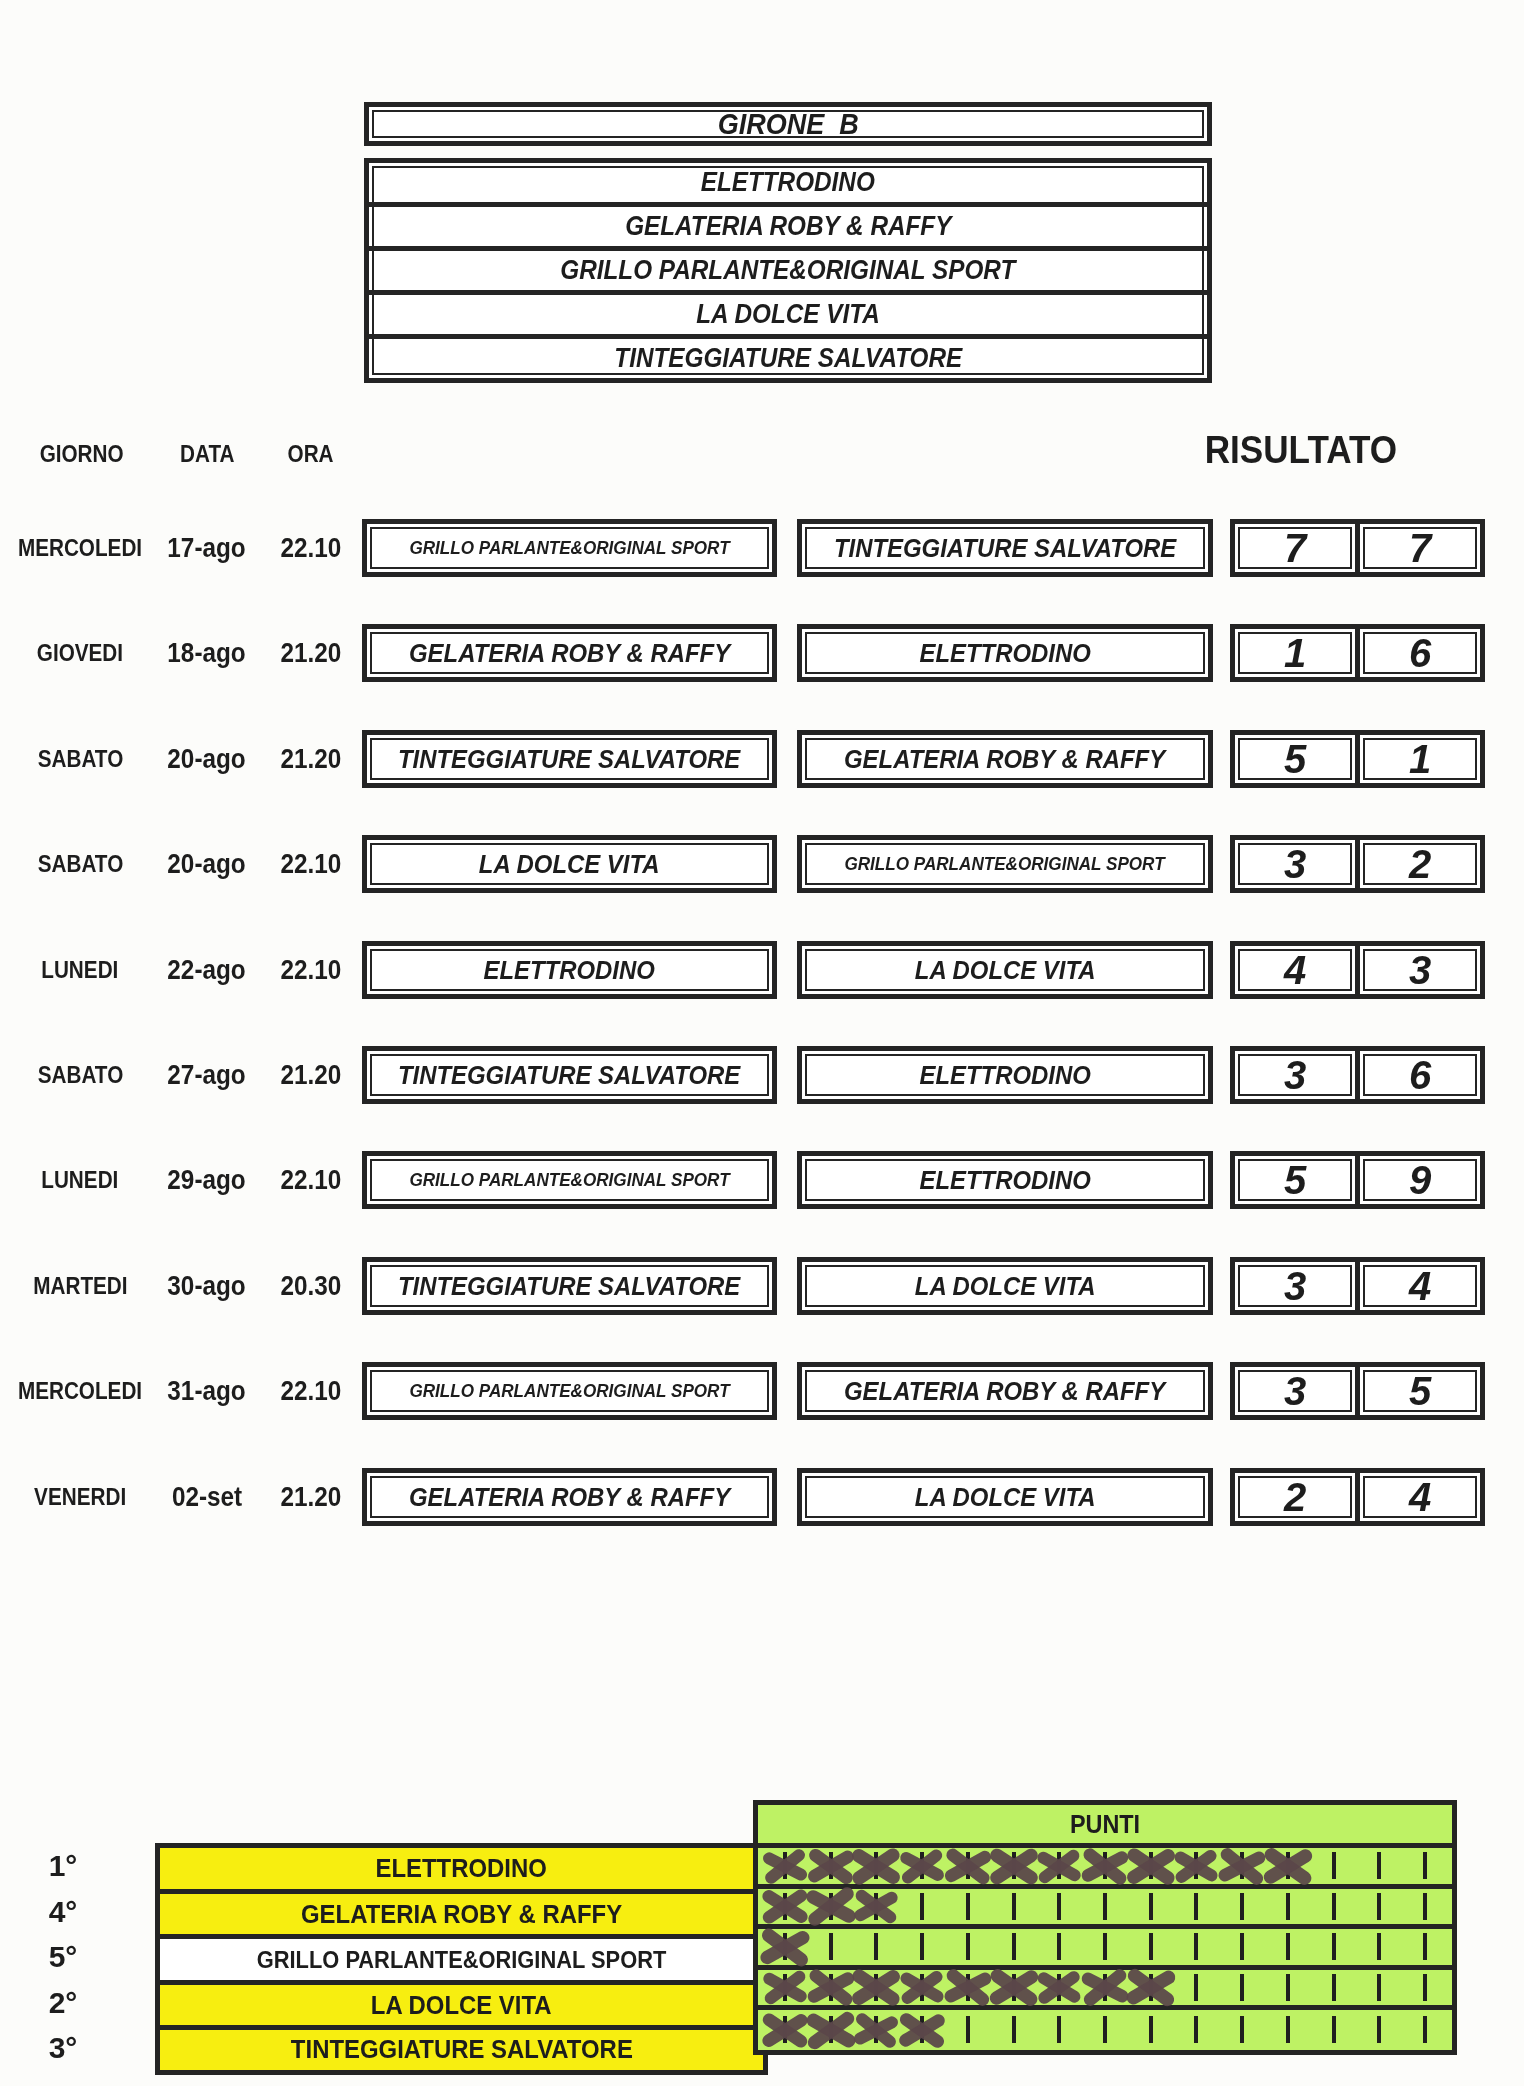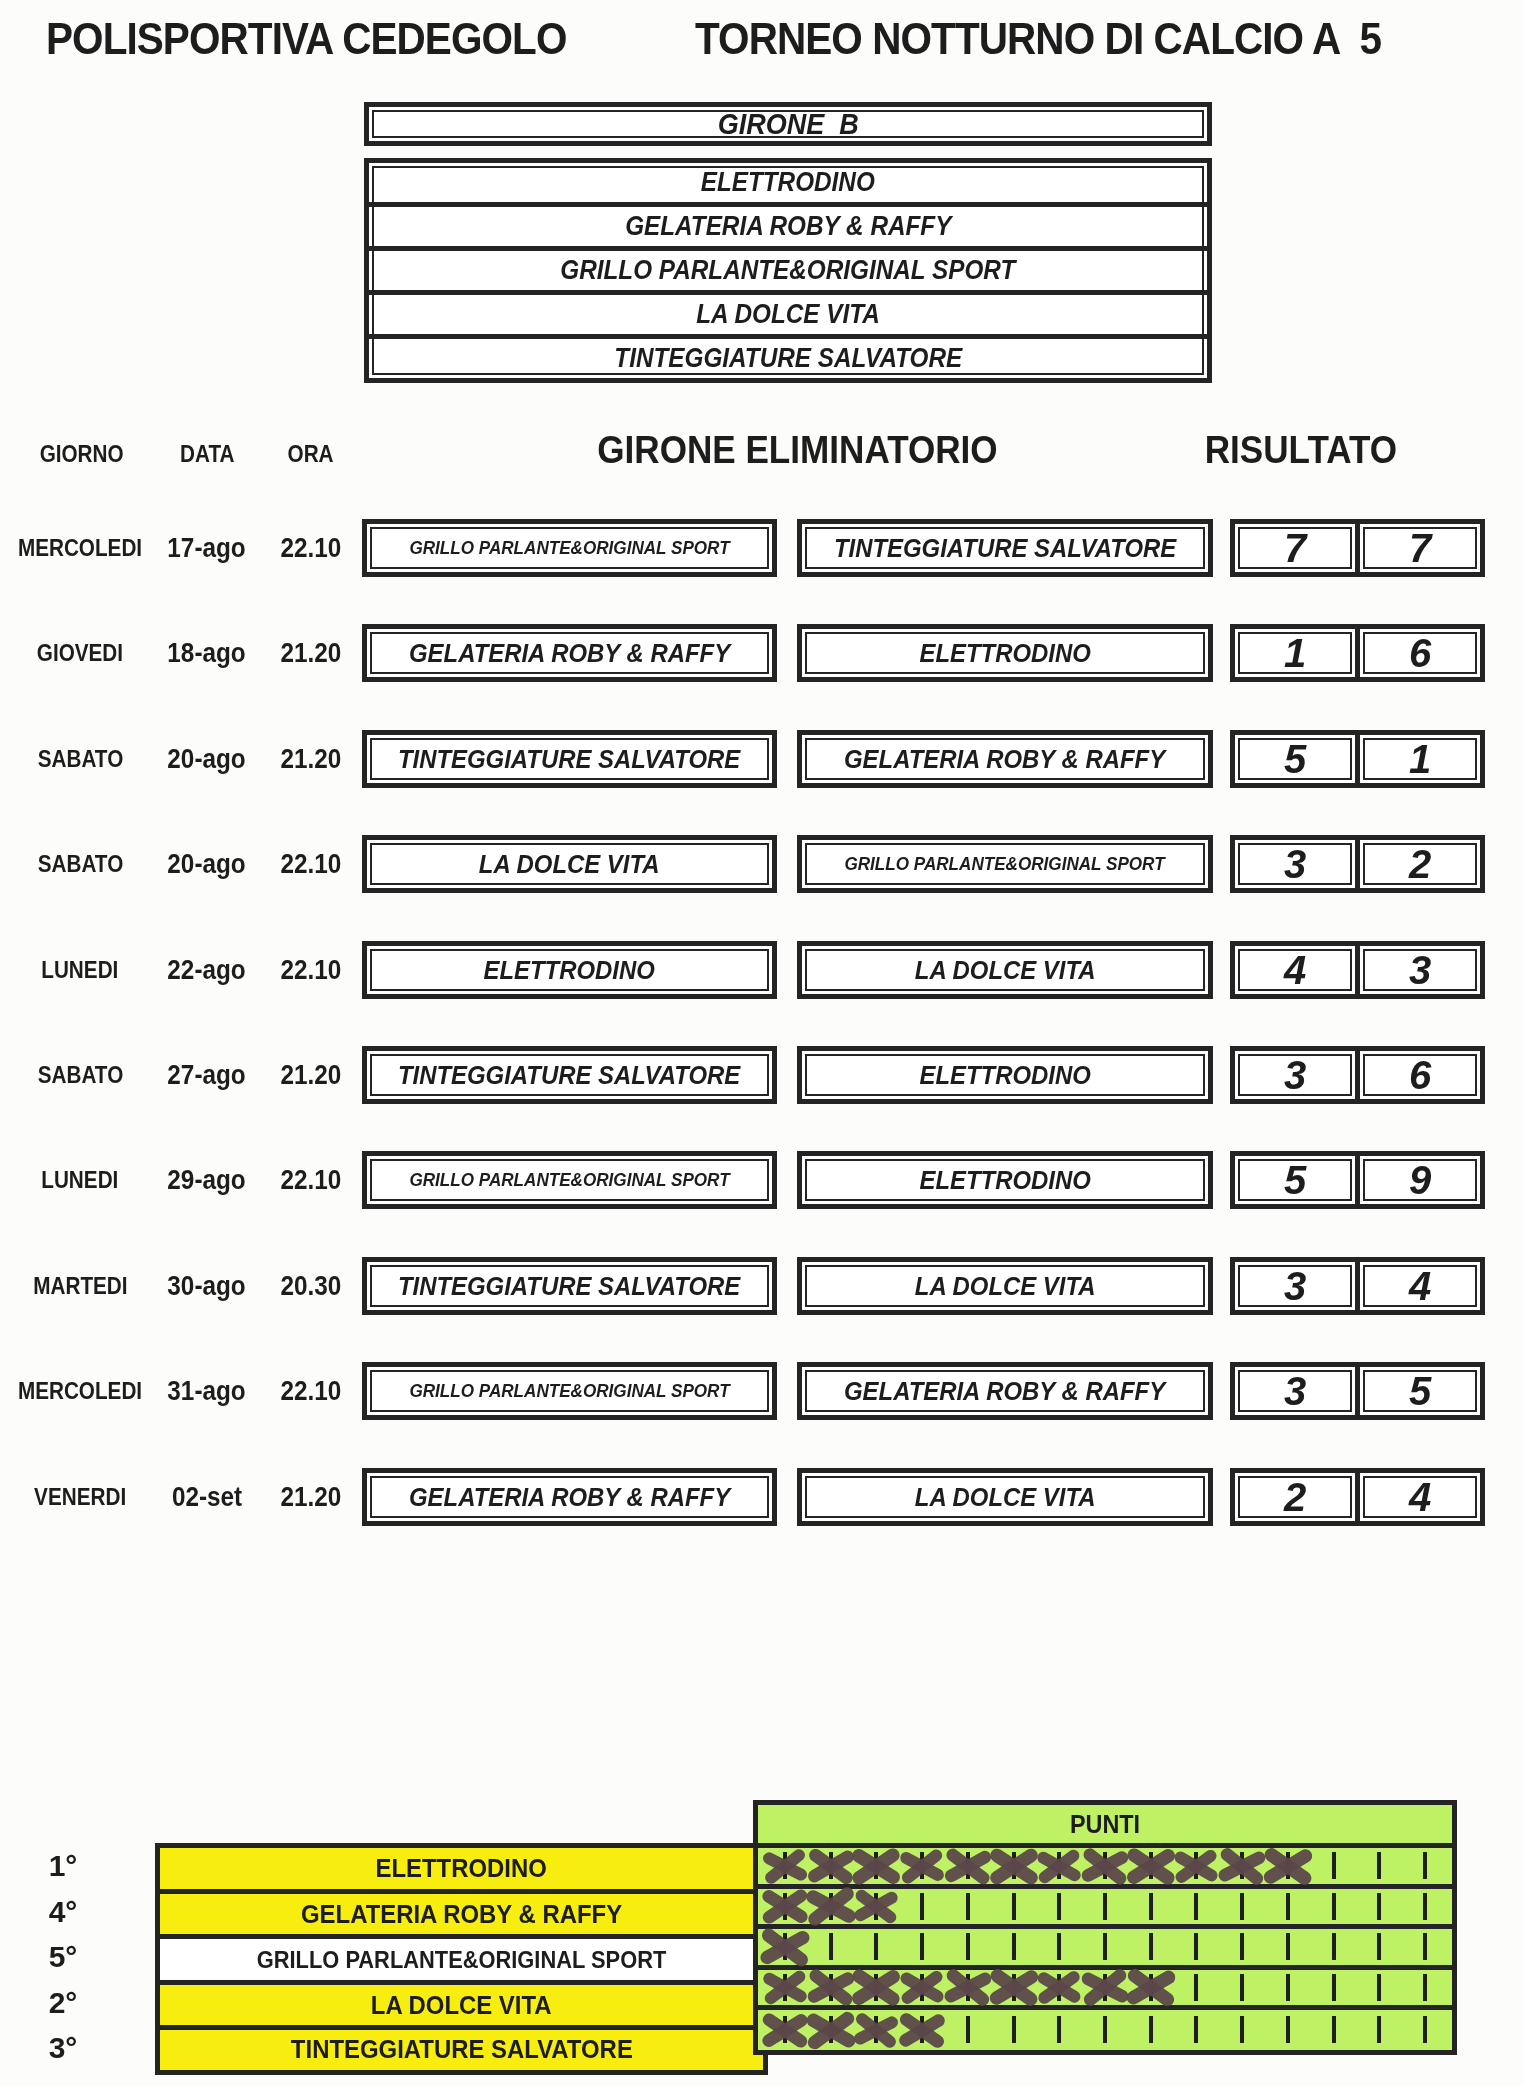--- a/index.html
+++ b/index.html
@@ -69,41 +69,36 @@
   .xmark::before,.xmark::after{content:'';position:absolute;left:0;top:12px;width:52px;height:13px;
     border-radius:7px;background:var(--mark);opacity:.94;}
   .xmark::before{transform:rotate(33deg);}
   .xmark::after{transform:rotate(-33deg);}
 </style>
 </head>
 <body>
 
 <div class="sheet">
 
-  <div class="title">
-    <span class="cxl">POLISPORTIVA CEDEGOLO</span>
-    <span class="t2 cxl">TORNEO NOTTURNO DI CALCIO A  5</span>
-  </div>
 
   <div class="grp-head dbx">
     <span class="cx">GIRONE  B</span>
   </div>
   <div class="grp-teams dbx" id="group-teams">
       <div class="grp-row"><span class="cx">ELETTRODINO</span></div>
       <div class="grp-row"><span class="cx">GELATERIA ROBY &amp; RAFFY</span></div>
       <div class="grp-row"><span class="cx">GRILLO PARLANTE&amp;ORIGINAL SPORT</span></div>
       <div class="grp-row"><span class="cx">LA DOLCE VITA</span></div>
       <div class="grp-row"><span class="cx">TINTEGGIATURE SALVATORE</span></div>
     </div>
 
   <div class="shead">
     <span class="h-sm h-day"><span class="cx">GIORNO</span></span>
     <span class="h-sm h-date"><span class="cx">DATA</span></span>
     <span class="h-sm h-time"><span class="cx">ORA</span></span>
-    <span class="h-stage"><span class="cx">GIRONE ELIMINATORIO</span></span>
     <span class="h-result"><span class="cx">RISULTATO</span></span>
   </div>
 
   <div id="matches">
       <div class="match" style="top: 519px;">
     <span class="cell m-day">
           <span class="cx j-day">MERCOLEDI</span>
         </span>
     <span class="cell m-date">
           <span class="cx j-date">17-ago</span>

